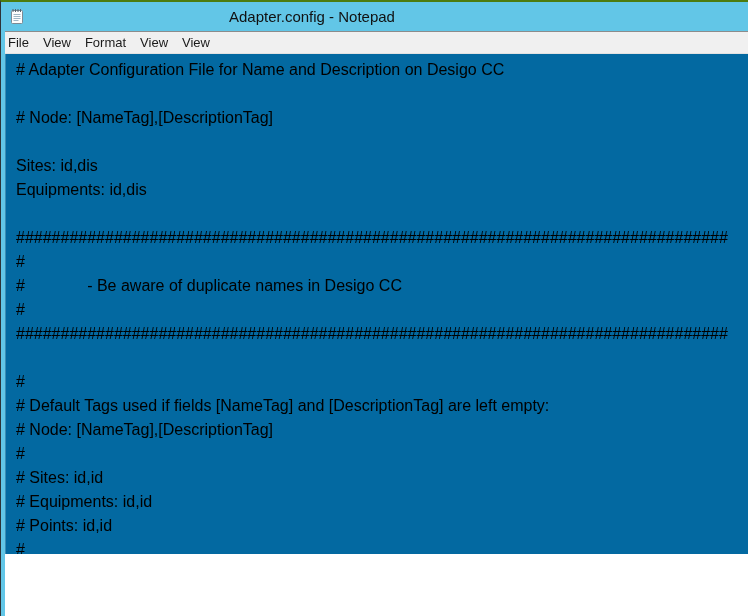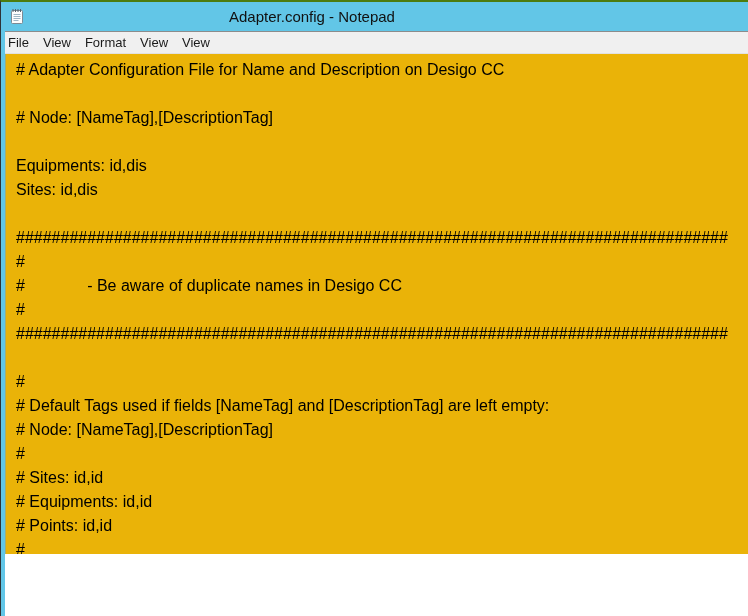--- a/index.html
+++ b/index.html
@@ -59,21 +59,21 @@
   }
   .menu-item {
     font-size: 13px;
     color: #1a1a1a;
     padding: 2px 7px;
     cursor: default;
   }
   .editor {
     position: relative;
     height: 500px;
-    background: #eab308;
+    background: #0369a1;
     border-left: 1px solid rgba(110, 170, 195, 0.55);
     margin-left: 4px;
     padding: 4px 0 0 10px;
     box-sizing: border-box;
     overflow: hidden;
   }
   .editor-line {
     height: 24px;
     line-height: 24px;
     font-size: 16px;
@@ -111,22 +111,22 @@
       <div class="menu-item">Format</div>
       <div class="menu-item">View</div>
       <div class="menu-item">View</div>
     </div>
 
   <div class="editor">
       <div class="editor-line"># Adapter Configuration File for Name and Description on Desigo CC</div>
       <div class="editor-line"></div>
       <div class="editor-line"># Node: [NameTag],[DescriptionTag]</div>
       <div class="editor-line"></div>
+      <div class="editor-line">Sites: id,dis</div>
       <div class="editor-line">Equipments: id,dis</div>
-      <div class="editor-line">Sites: id,dis</div>
       <div class="editor-line"></div>
       <div class="editor-line">################################################################################</div>
       <div class="editor-line">#</div>
       <div class="editor-line">#              - Be aware of duplicate names in Desigo CC</div>
       <div class="editor-line">#</div>
       <div class="editor-line">################################################################################</div>
       <div class="editor-line"></div>
       <div class="editor-line">#</div>
       <div class="editor-line"># Default Tags used if fields [NameTag] and [DescriptionTag] are left empty:</div>
       <div class="editor-line"># Node: [NameTag],[DescriptionTag]</div>

